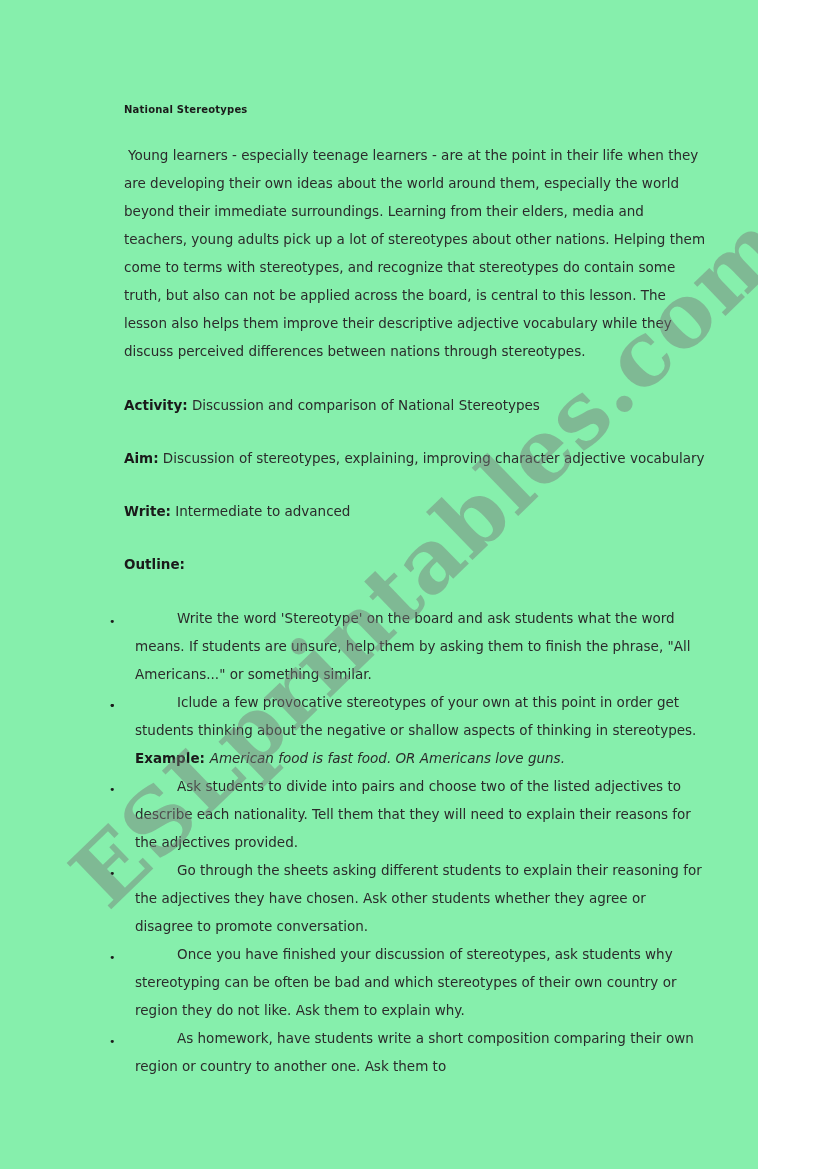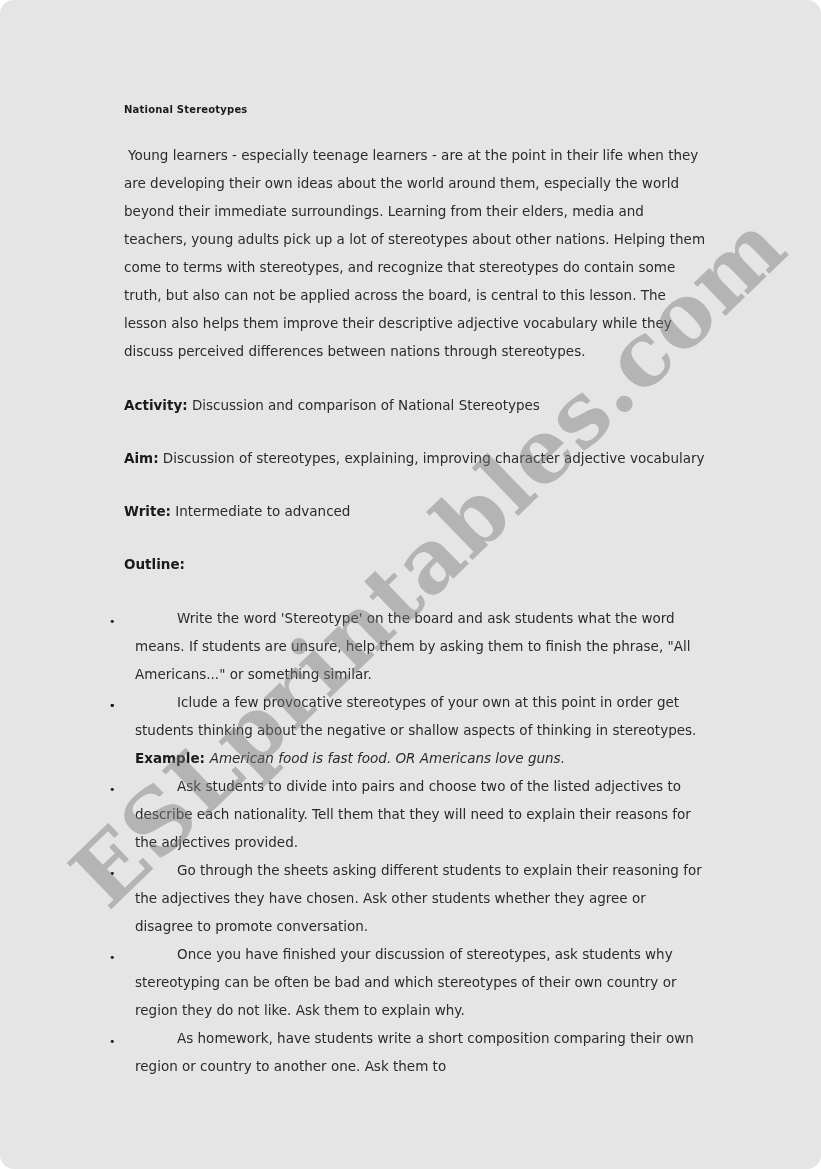--- a/index.html
+++ b/index.html
@@ -2,27 +2,26 @@
 <html><head>
 <meta charset="utf-8">
 <style>
   html, body {
     margin: 0;
     padding: 0;
     background: #ffffff;
   }
   .page {
     position: relative;
-    width: 821px;
+    width: 758px;
     height: 1169px;
-    background: #e5e5e5;
+    background: #86efac;
     overflow: hidden;
     font-family: "DejaVu Sans", "Liberation Sans", sans-serif;
     color: #2b2b2b;
-    border-radius: 14px;
   }
   .content {
     position: absolute;
     left: 124px;
     top: 104px;
     width: 582px;
     z-index: 1;
   }
   .doc-title {
     font-size: 10px;

